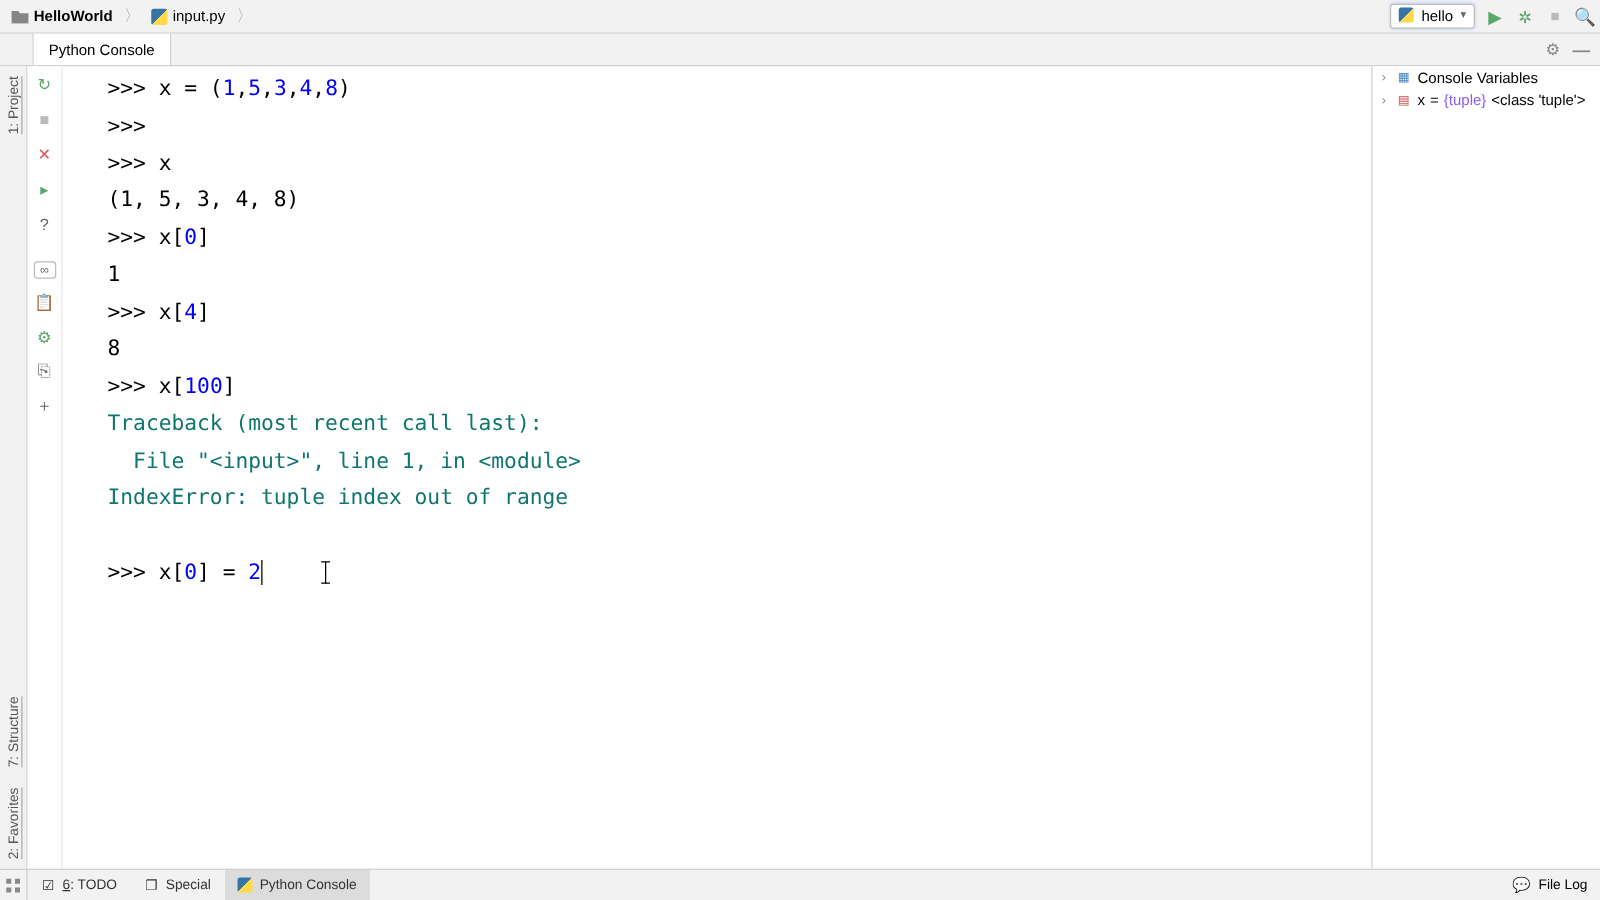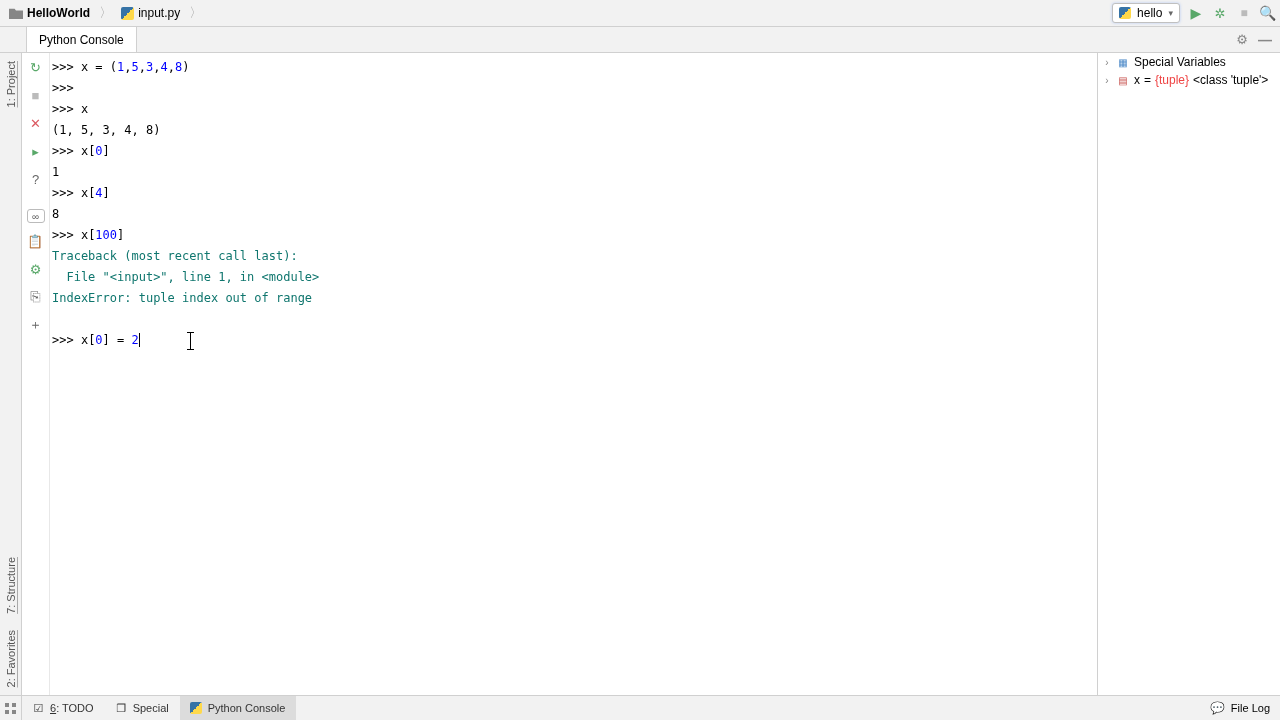--- a/index.html
+++ b/index.html
@@ -56,21 +56,20 @@
     display: flex;
     align-items: center;
     gap: 8px;
   }
   .run-config {
     background: #fff;
     border: 1px solid #c0c0c0;
     border-radius: 3px;
     padding: 2px 6px;
     display: flex;
-    align-items: center;
     gap: 6px;
     font-size: 12px;
     box-shadow: 0 0 3px rgba(100,150,255,0.4);
   }
   .run-config .py-icon-sm {
     width: 12px; height: 12px;
     background: linear-gradient(135deg, #3673a6 50%, #ffd94a 50%);
     border-radius: 2px;
   }
   .dropdown-arrow { color: #666; font-size: 9px; }
@@ -163,26 +162,27 @@
     border: 1px solid #bbb;
     border-radius: 3px;
     font-size: 10px;
     width: 18px; height: 14px;
   }
 
   
   .console {
     flex: 1;
     font-family: "Menlo", "Consolas", monospace;
-    font-size: 12px;
+    font-size: 17px;
     line-height: 1.75;
     padding: 4px 2px;
     white-space: pre;
     overflow: hidden;
     position: relative;
+    margin-left: 34px;
   }
   .console .prompt { color: #000; }
   .console .num { color: #0000ff; }
   .console .err { color: #0f766e; }
   .text-caret {
     border-right: 1px solid #000;
     animation: none;
   }
   .mouse-caret {
     display: inline-block;
@@ -223,21 +223,21 @@
     width: 10px;
     text-align: center;
   }
   .var-icon {
     width: 14px; height: 14px;
     display: flex; align-items: center; justify-content: center;
     font-size: 10px;
   }
   .var-icon.special { color: #4a88c7; }
   .var-icon.tuple { color: #c75450; }
-  .var-type { color: #ef4444; }
+  .var-type { color: #8b5cf6; }
   .var-class { color: #000; }
 
   
   .bottom-bar {
     position: absolute;
     bottom: 0; left: 0; right: 0;
     height: 25px;
     background: #f2f2f2;
     border-top: 1px solid #d0d0d0;
     display: flex;
@@ -353,21 +353,21 @@
     <div class="gutter-btn">⎘</div>
     <div class="gutter-btn">＋</div>
   </div>
 
   <div class="console"><div><span class="prompt">&gt;&gt;&gt; </span><span>x = (</span><span class="num">1</span><span>,</span><span class="num">5</span><span>,</span><span class="num">3</span><span>,</span><span class="num">4</span><span>,</span><span class="num">8</span><span>)</span></div><div class="prompt">&gt;&gt;&gt; </div><div class="prompt">&gt;&gt;&gt; x</div><div>(1, 5, 3, 4, 8)</div><div><span class="prompt">&gt;&gt;&gt; </span><span>x[</span><span class="num">0</span><span>]</span></div><div>1</div><div><span class="prompt">&gt;&gt;&gt; </span><span>x[</span><span class="num">4</span><span>]</span></div><div>8</div><div><span class="prompt">&gt;&gt;&gt; </span><span>x[</span><span class="num">100</span><span>]</span></div><div class="err">Traceback (most recent call last):</div><div class="err">  File "&lt;input&gt;", line 1, in &lt;module&gt;</div><div class="err">IndexError: tuple index out of range</div><div style="height:1.75em"></div><div><span class="prompt">&gt;&gt;&gt; </span><span>x[</span><span class="num">0</span><span>] = </span><span class="num text-caret">2</span><span class="mouse-caret"></span></div></div>
 
   <div class="vars-panel">
     <div class="var-row">
       <span class="expand-chevron">›</span>
       <span class="var-icon special">▦</span>
-      <span>Special Variables</span>
+      <span>Console Variables</span>
     </div>
     <div class="var-row">
       <span class="expand-chevron">›</span>
       <span class="var-icon tuple">▤</span>
       <span>x</span>
         <span> = </span>
         <span class="var-type">{tuple}</span>
         <span class="var-class"> &lt;class 'tuple'&gt;</span>
     </div>
   </div>

